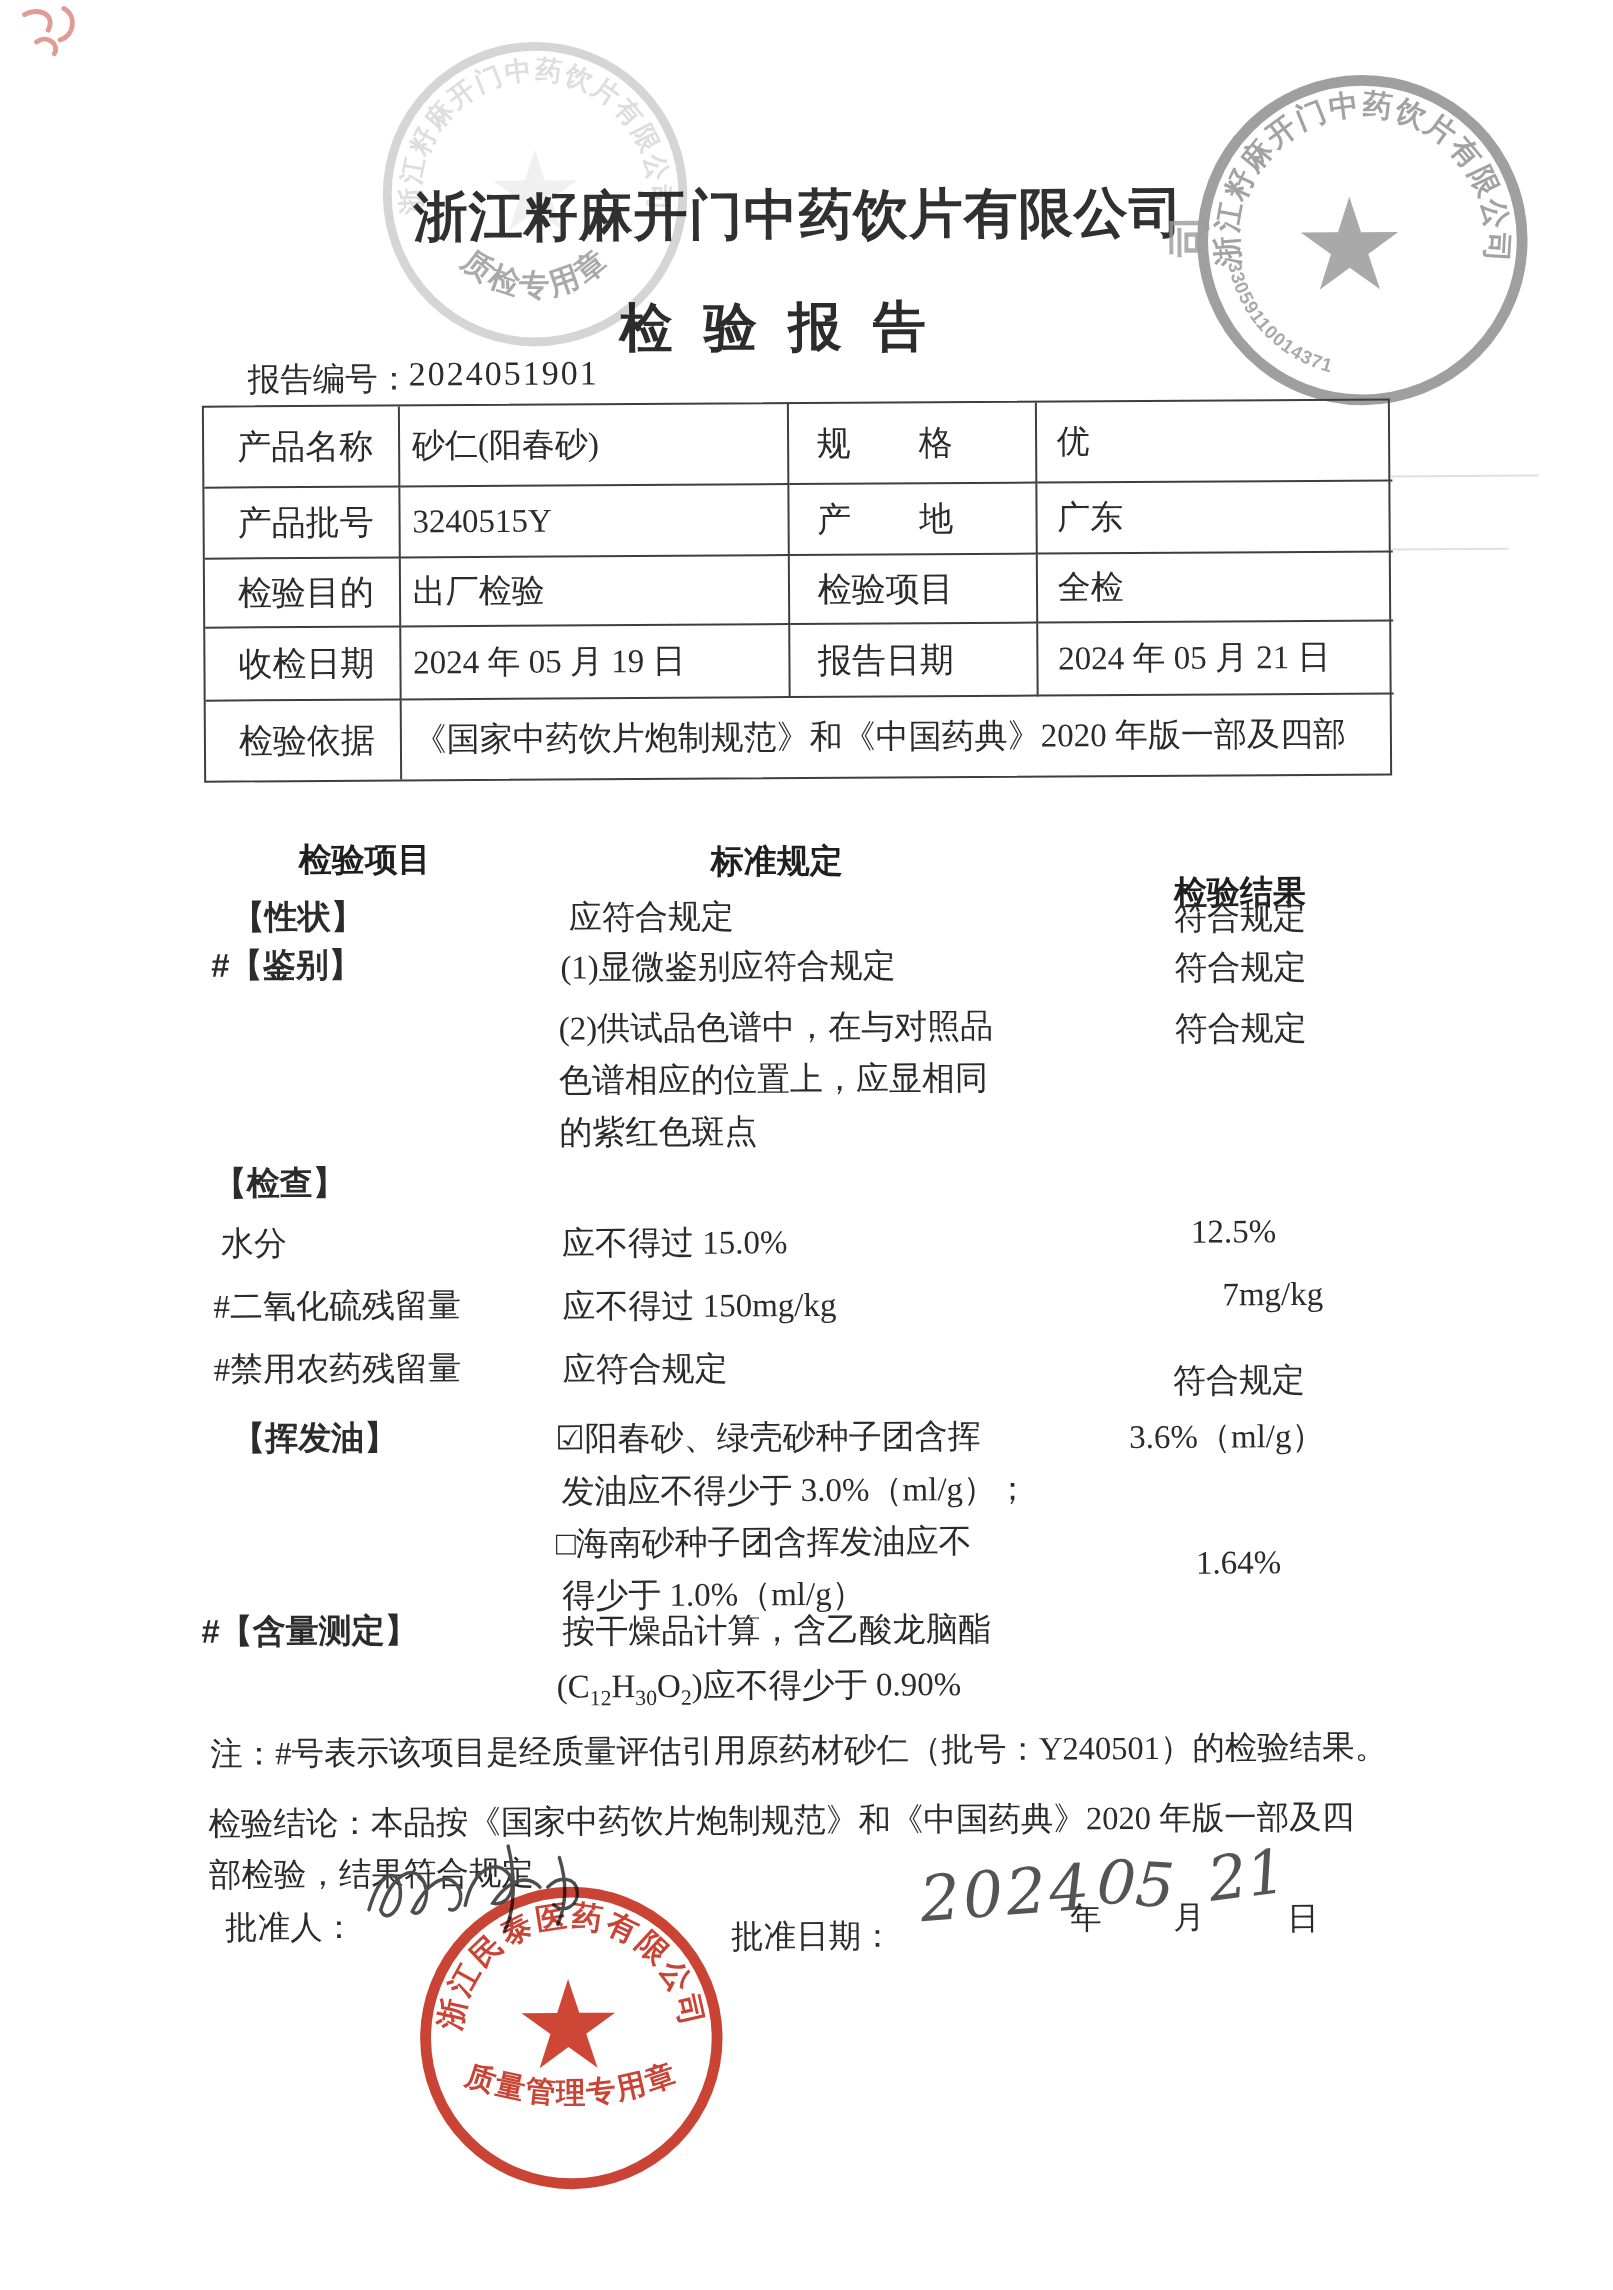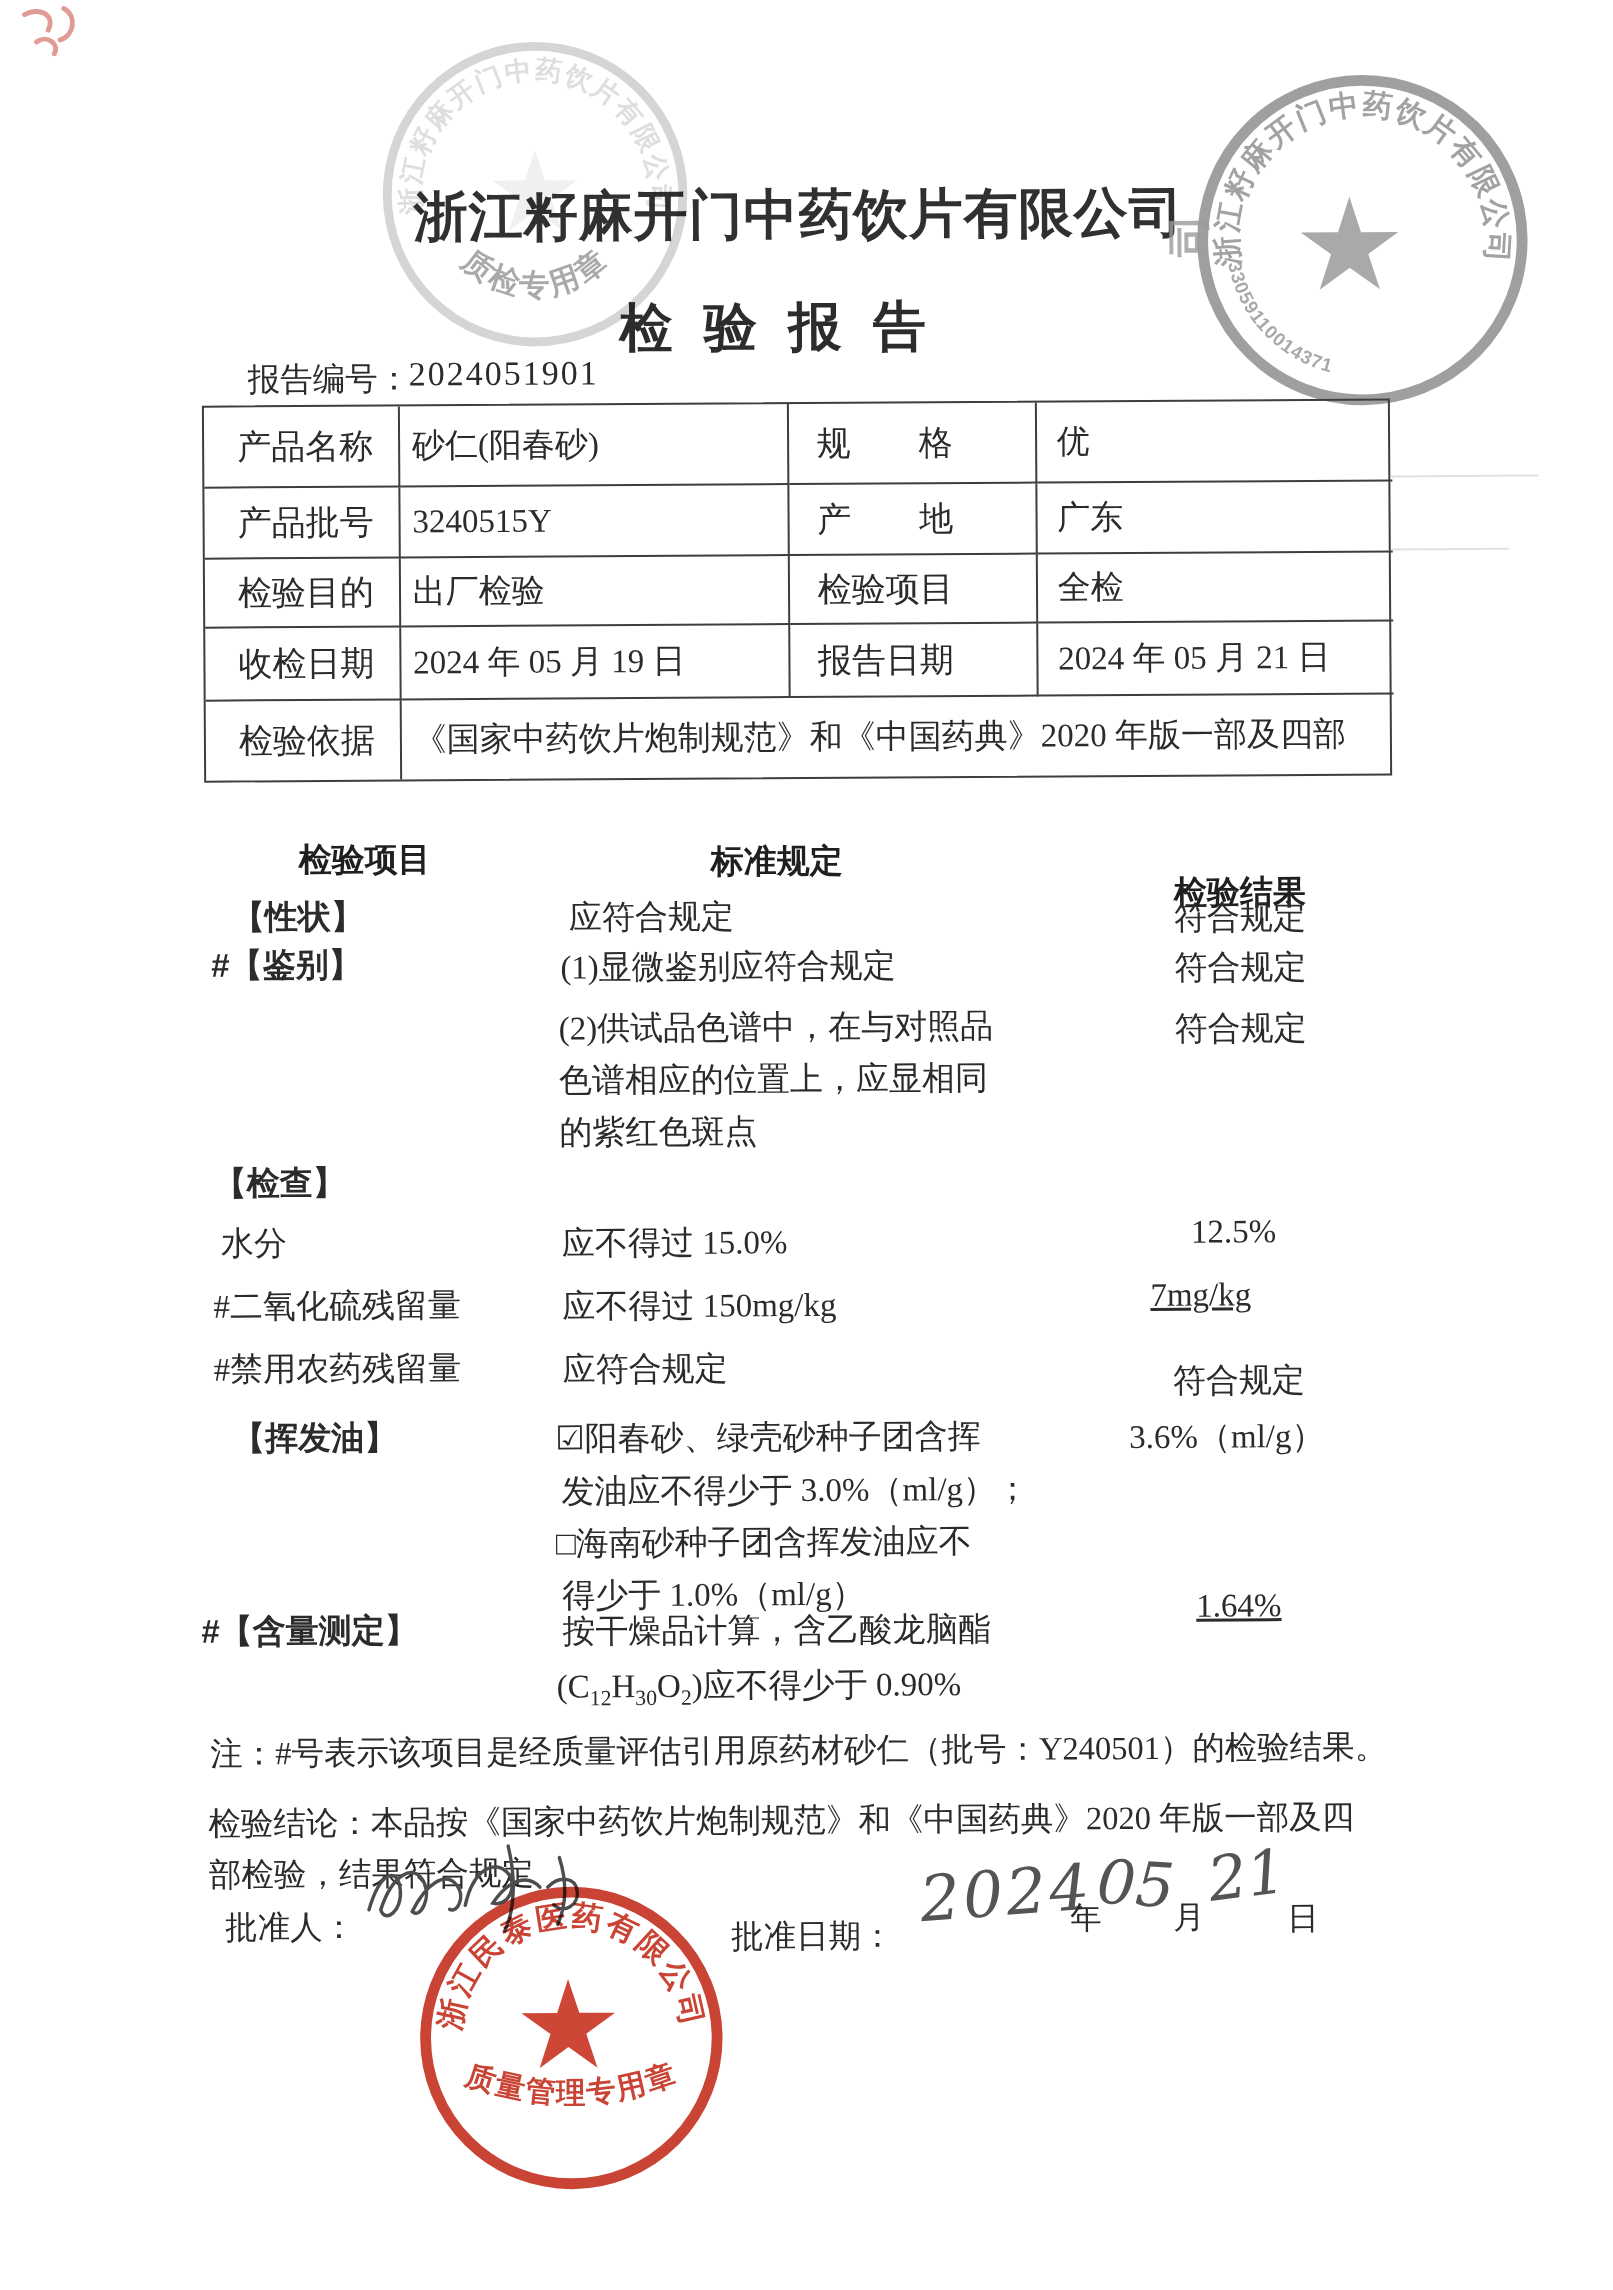--- a/index.html
+++ b/index.html
@@ -131,36 +131,36 @@
   <div class="abs song spec" style="left:558px;top:1109px;">的紫红色斑点</div>
 
   <div class="abs hei item" style="left:212px;top:1158px;">【检查】</div>
 
   <div class="abs song item" style="left:219px;top:1218px;">水分</div>
   <div class="abs song spec" style="left:560px;top:1220px;">应不得过 15.0%</div>
   <div class="abs song res" style="left:1189px;top:1216px;">12.5%</div>
 
   <div class="abs song item" style="left:211px;top:1281px;">#二氧化硫残留量</div>
   <div class="abs song spec" style="left:560px;top:1283px;">应不得过 150mg/kg</div>
-  <div class="abs song res" style="left:1148px;top:1279px;text-decoration:underline;">7mg/kg</div>
+  <div class="abs song res" style="left:1220px;top:1279px;">7mg/kg</div>
 
   <div class="abs song item" style="left:211px;top:1344px;">#禁用农药残留量</div>
   <div class="abs song spec" style="left:560px;top:1346px;">应符合规定</div>
   <div class="abs song res" style="left:1170px;top:1361px;">符合规定</div>
 
   <div class="abs hei item" style="left:229px;top:1413px;">【挥发油】</div>
   <div class="abs song spec" style="left:552px;top:1415px;">☑阳春砂、绿壳砂种子团含挥</div>
   <div class="abs song res" style="left:1126px;top:1417px;">3.6%（ml/g）</div>
   <div class="abs song spec" style="left:558px;top:1468px;">发油应不得少于 3.0%（ml/g）；</div>
   <div class="abs song spec" style="left:552px;top:1520px;">□海南砂种子团含挥发油应不</div>
   <div class="abs song spec" style="left:558px;top:1572px;">得少于 1.0%（ml/g）</div>
 
   <div class="abs hei item" style="left:197px;top:1606px;">#【含量测定】</div>
   <div class="abs song spec" style="left:558px;top:1608px;">按干燥品计算，含乙酸龙脑酯</div>
-  <div class="abs song res" style="left:1192px;top:1590px;text-decoration:underline;">1.64%</div>
+  <div class="abs song res" style="left:1192px;top:1547px;">1.64%</div>
   <div class="abs song spec" style="left:552px;top:1663px;">
     <span>(C</span><span class="sub">12</span><span>H</span><span class="sub">30</span><span>O</span><span class="sub">2</span><span>)应不得少于 0.90%</span>
   </div>
 
   <div class="abs song note-line" style="left:205px;top:1729px;">注：#号表示该项目是经质量评估引用原药材砂仁（批号：Y240501）的检验结果。</div>
 
   <div class="abs song note-line" style="left:203px;top:1799px;">检验结论：本品按《国家中药饮片炮制规范》和《中国药典》2020 年版一部及四</div>
   <div class="abs song note-line" style="left:203px;top:1850px;">部检验，结果符合规定</div>
 
   <div class="abs song" style="left:219px;top:1903px;font-size:32.5px;">批准人：</div>

